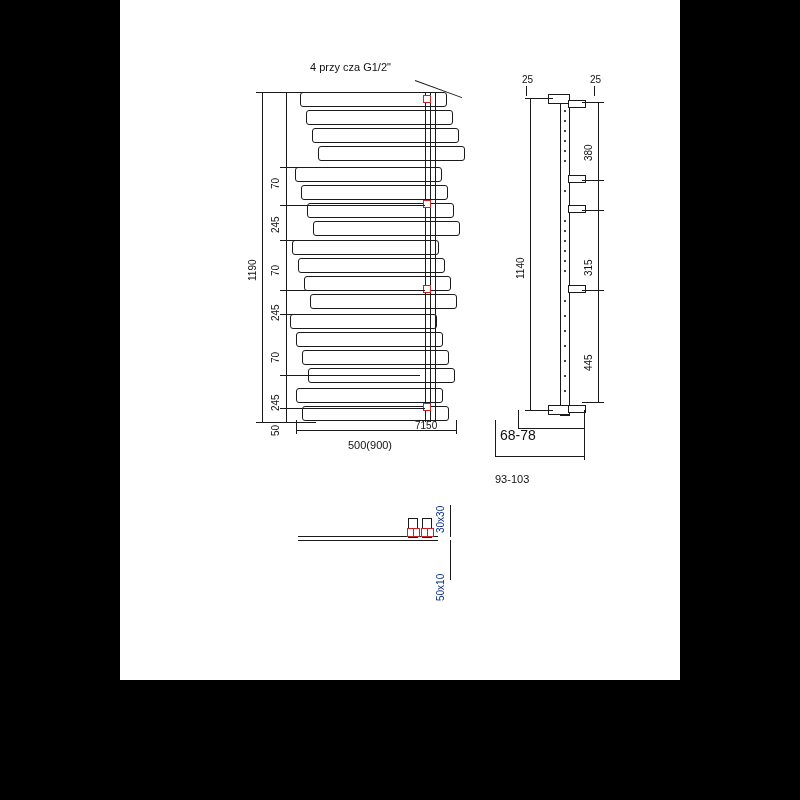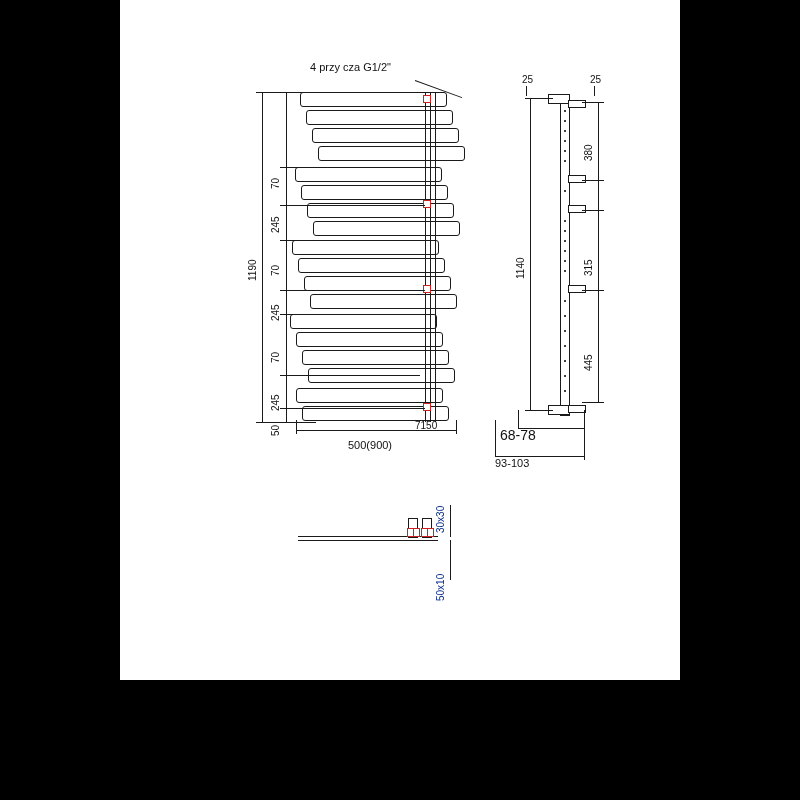--- a/index.html
+++ b/index.html
@@ -168,21 +168,21 @@
       <div class="lbl v" style="left:474px;top:265px;">315</div>
       <div class="lbl v" style="left:474px;top:360px;">445</div>
 
       <div class="ln vl" style="left:398px;top:410px;height:18px;"></div>
       <div class="ln vl" style="left:464px;top:410px;height:50px;"></div>
       <div class="ln hl" style="left:398px;top:428px;width:66px;"></div>
       <div class="lbl" style="left:380px;top:430px;font-size:14px;">68-78</div>
 
       <div class="ln vl" style="left:375px;top:420px;height:36px;"></div>
       <div class="ln hl" style="left:375px;top:456px;width:89px;"></div>
-      <div class="lbl" style="left:375px;top:458px;font-size:11px;">93-103</div>
+      <div class="lbl" style="left:375px;top:474px;font-size:11px;">93-103</div>
     </div>
 
     <div>
       <div class="ln hl" style="left:178px;top:536px;width:140px;"></div>
       <div class="ln hl" style="left:178px;top:540px;width:140px;"></div>
 
       <div class="bar" style="left:288px;top:518px;width:8px;height:18px;"></div>
       <div class="bar" style="left:302px;top:518px;width:8px;height:18px;"></div>
       <div class="conn" style="left:287px;top:528px;width:5px;height:7px;"></div>
       <div class="conn" style="left:293px;top:528px;width:5px;height:7px;"></div>

